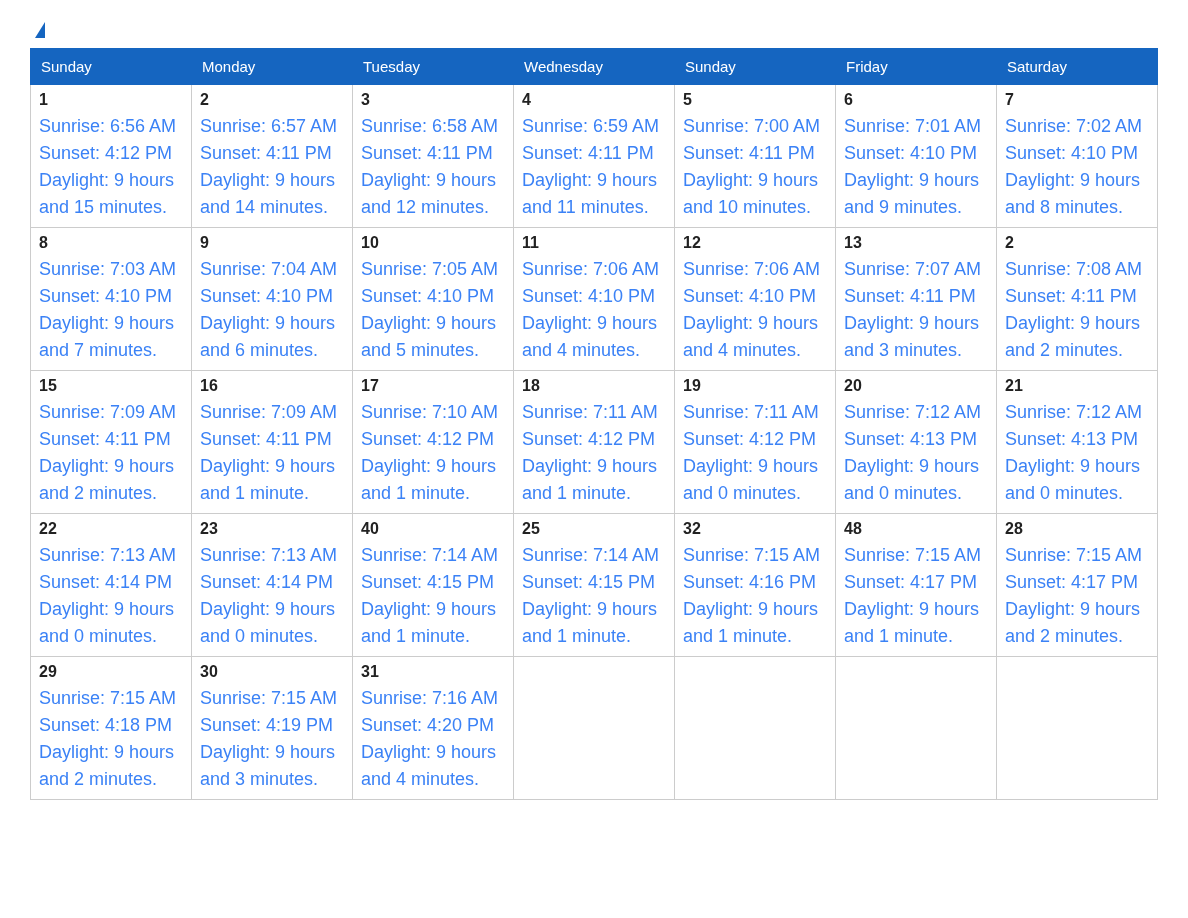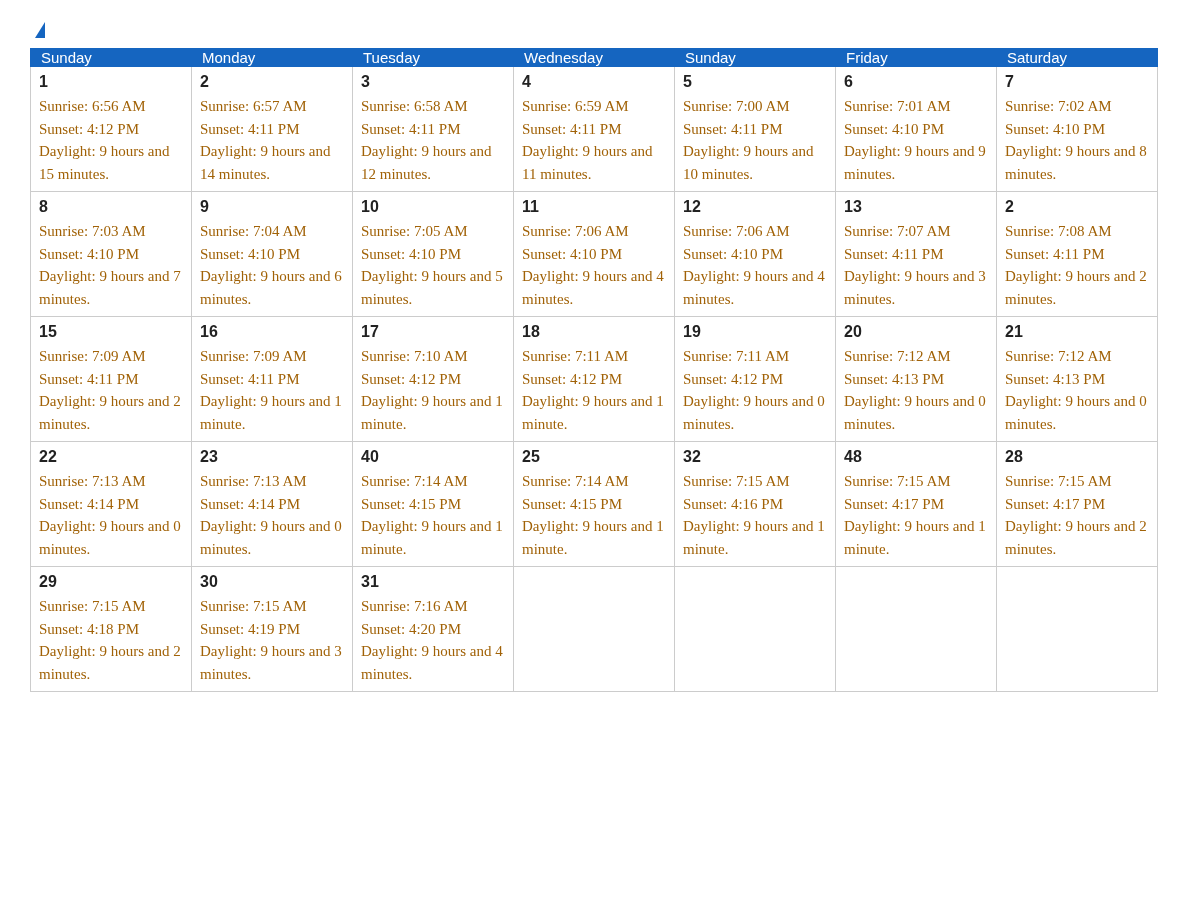--- a/index.html
+++ b/index.html
@@ -46,45 +46,44 @@
       font-weight: normal;
     }
     .calendar {
       width: 100%;
       border-collapse: collapse;
       margin-top: 10px;
     }
     .calendar th {
       background-color: #1565c0;
       color: #fff;
-      padding: 0 10px;
+      padding: 9px 10px;
       text-align: left;
       font-size: 15px;
       font-weight: normal;
       border: 1px solid #1565c0;
     }
     .calendar td {
       border: 1px solid #ccc;
       vertical-align: top;
       padding: 6px 8px;
       width: calc(100% / 7);
       min-height: 100px;
     }
     .day-number {
       font-size: 16px;
       font-weight: bold;
       color: #222;
       display: block;
       margin-bottom: 4px;
     }
     .day-info {
-      font-size: 15px;
-      color: #a16207;
+      font-size: 18px;
+      color: #3b82f6;
       line-height: 1.5;
-      font-family: Liberation Serif, serif;
     }
     .empty-cell {
       background: #fff;
     }
     .calendar tr td {
       background: #fff;
     }
   </style>
 </head>
 <body>

